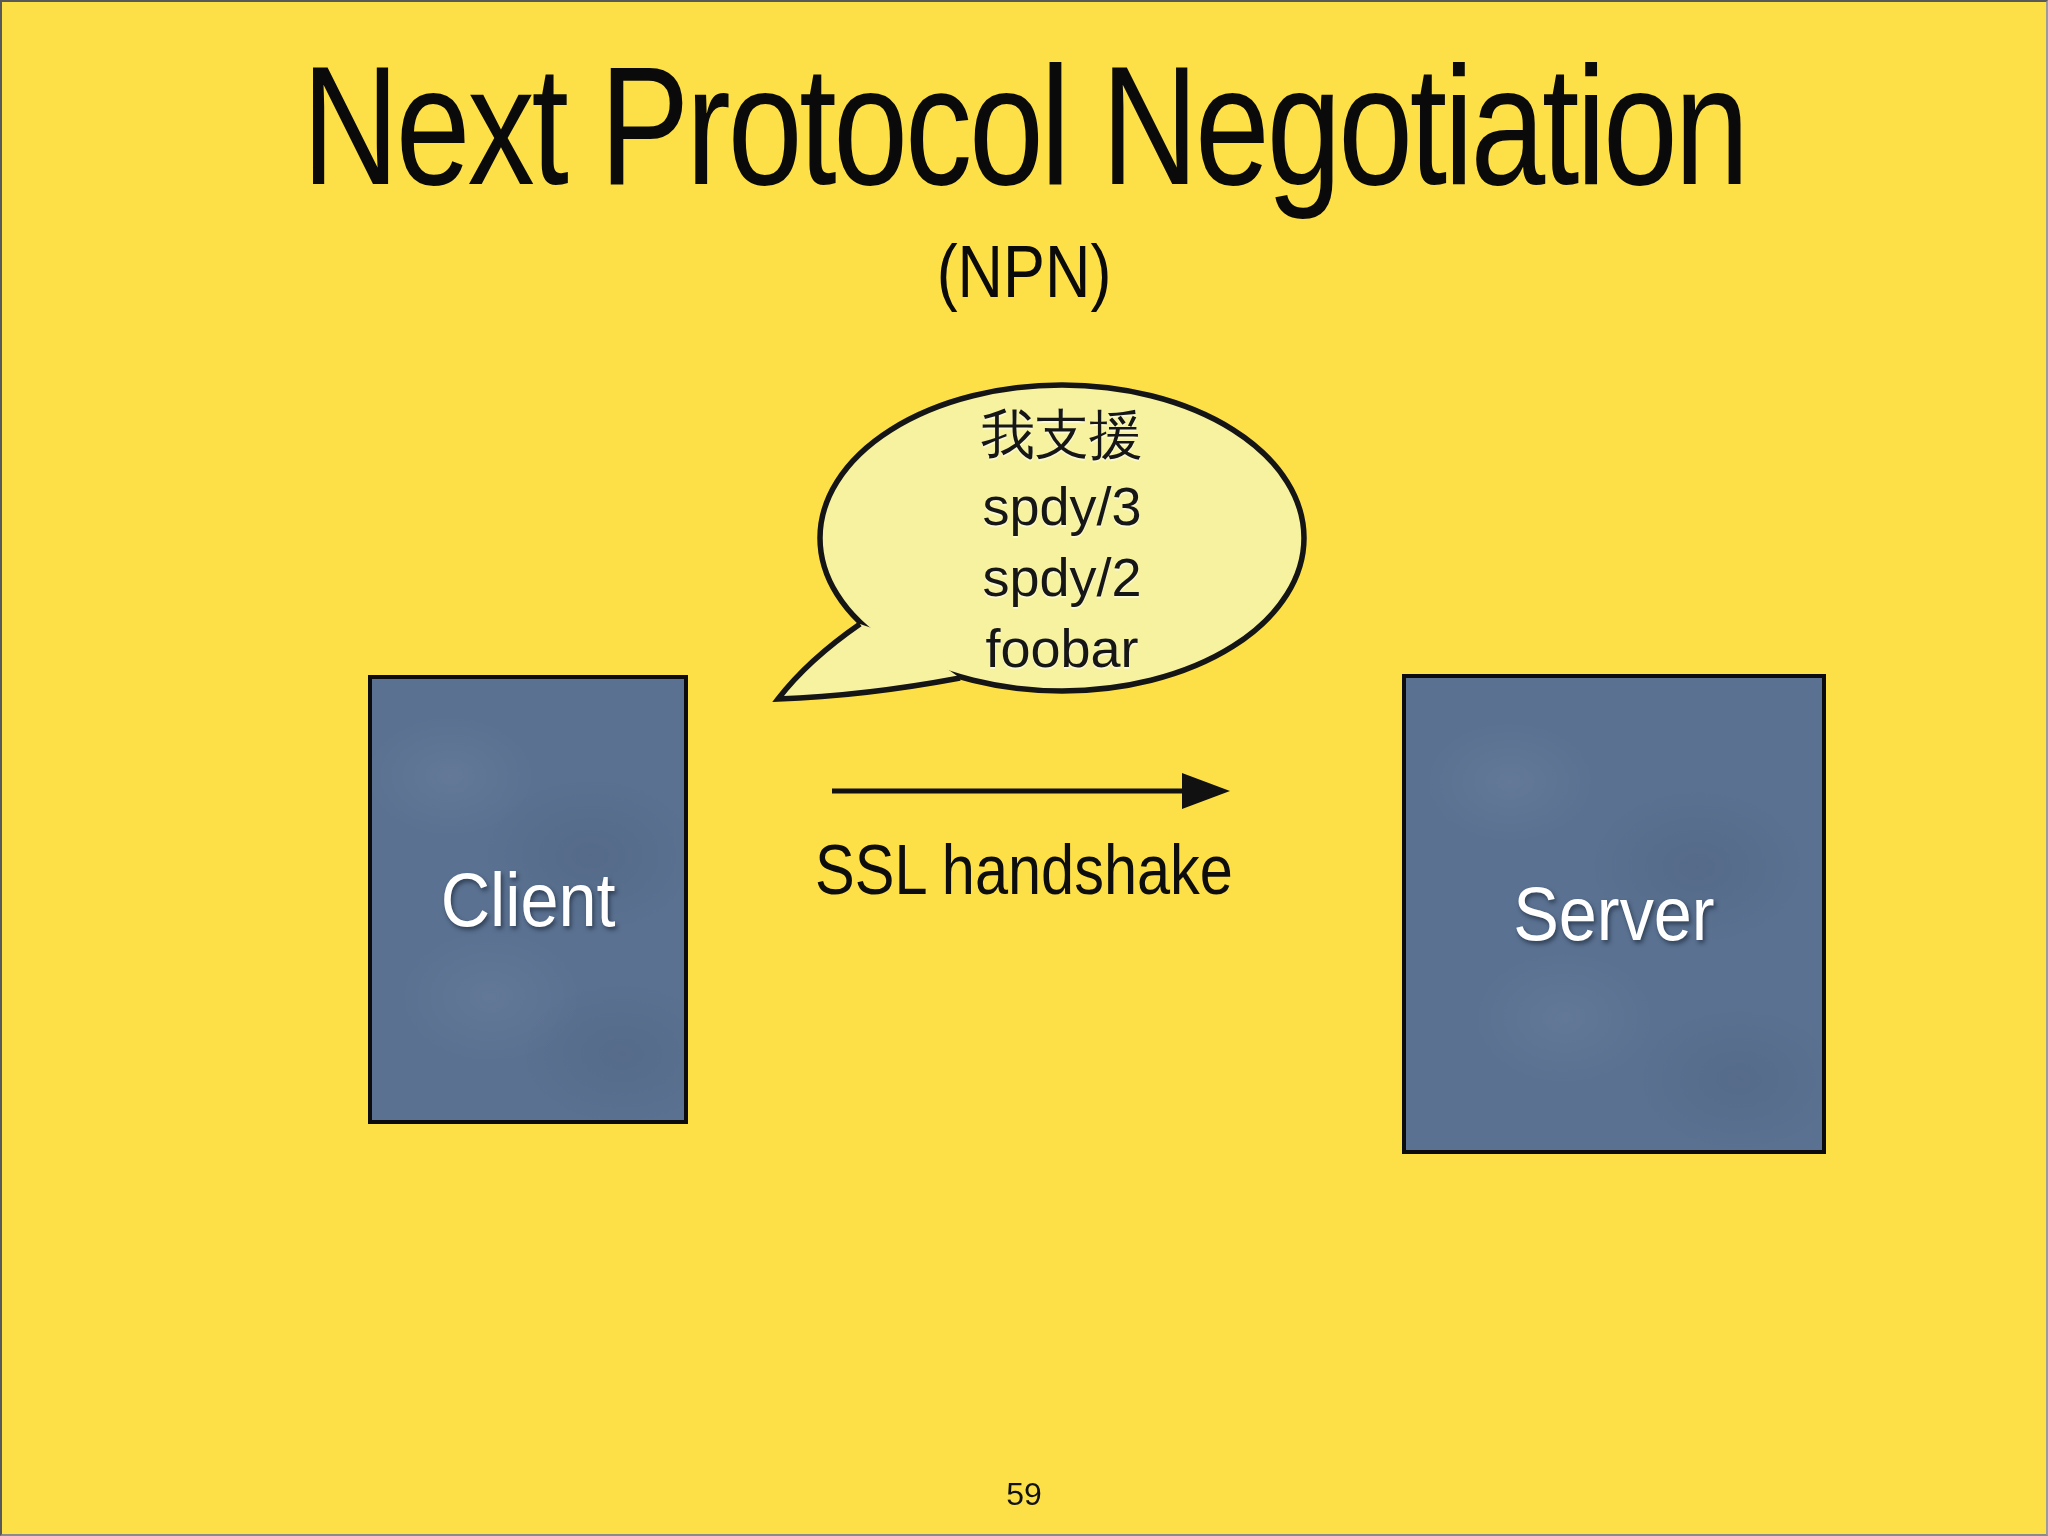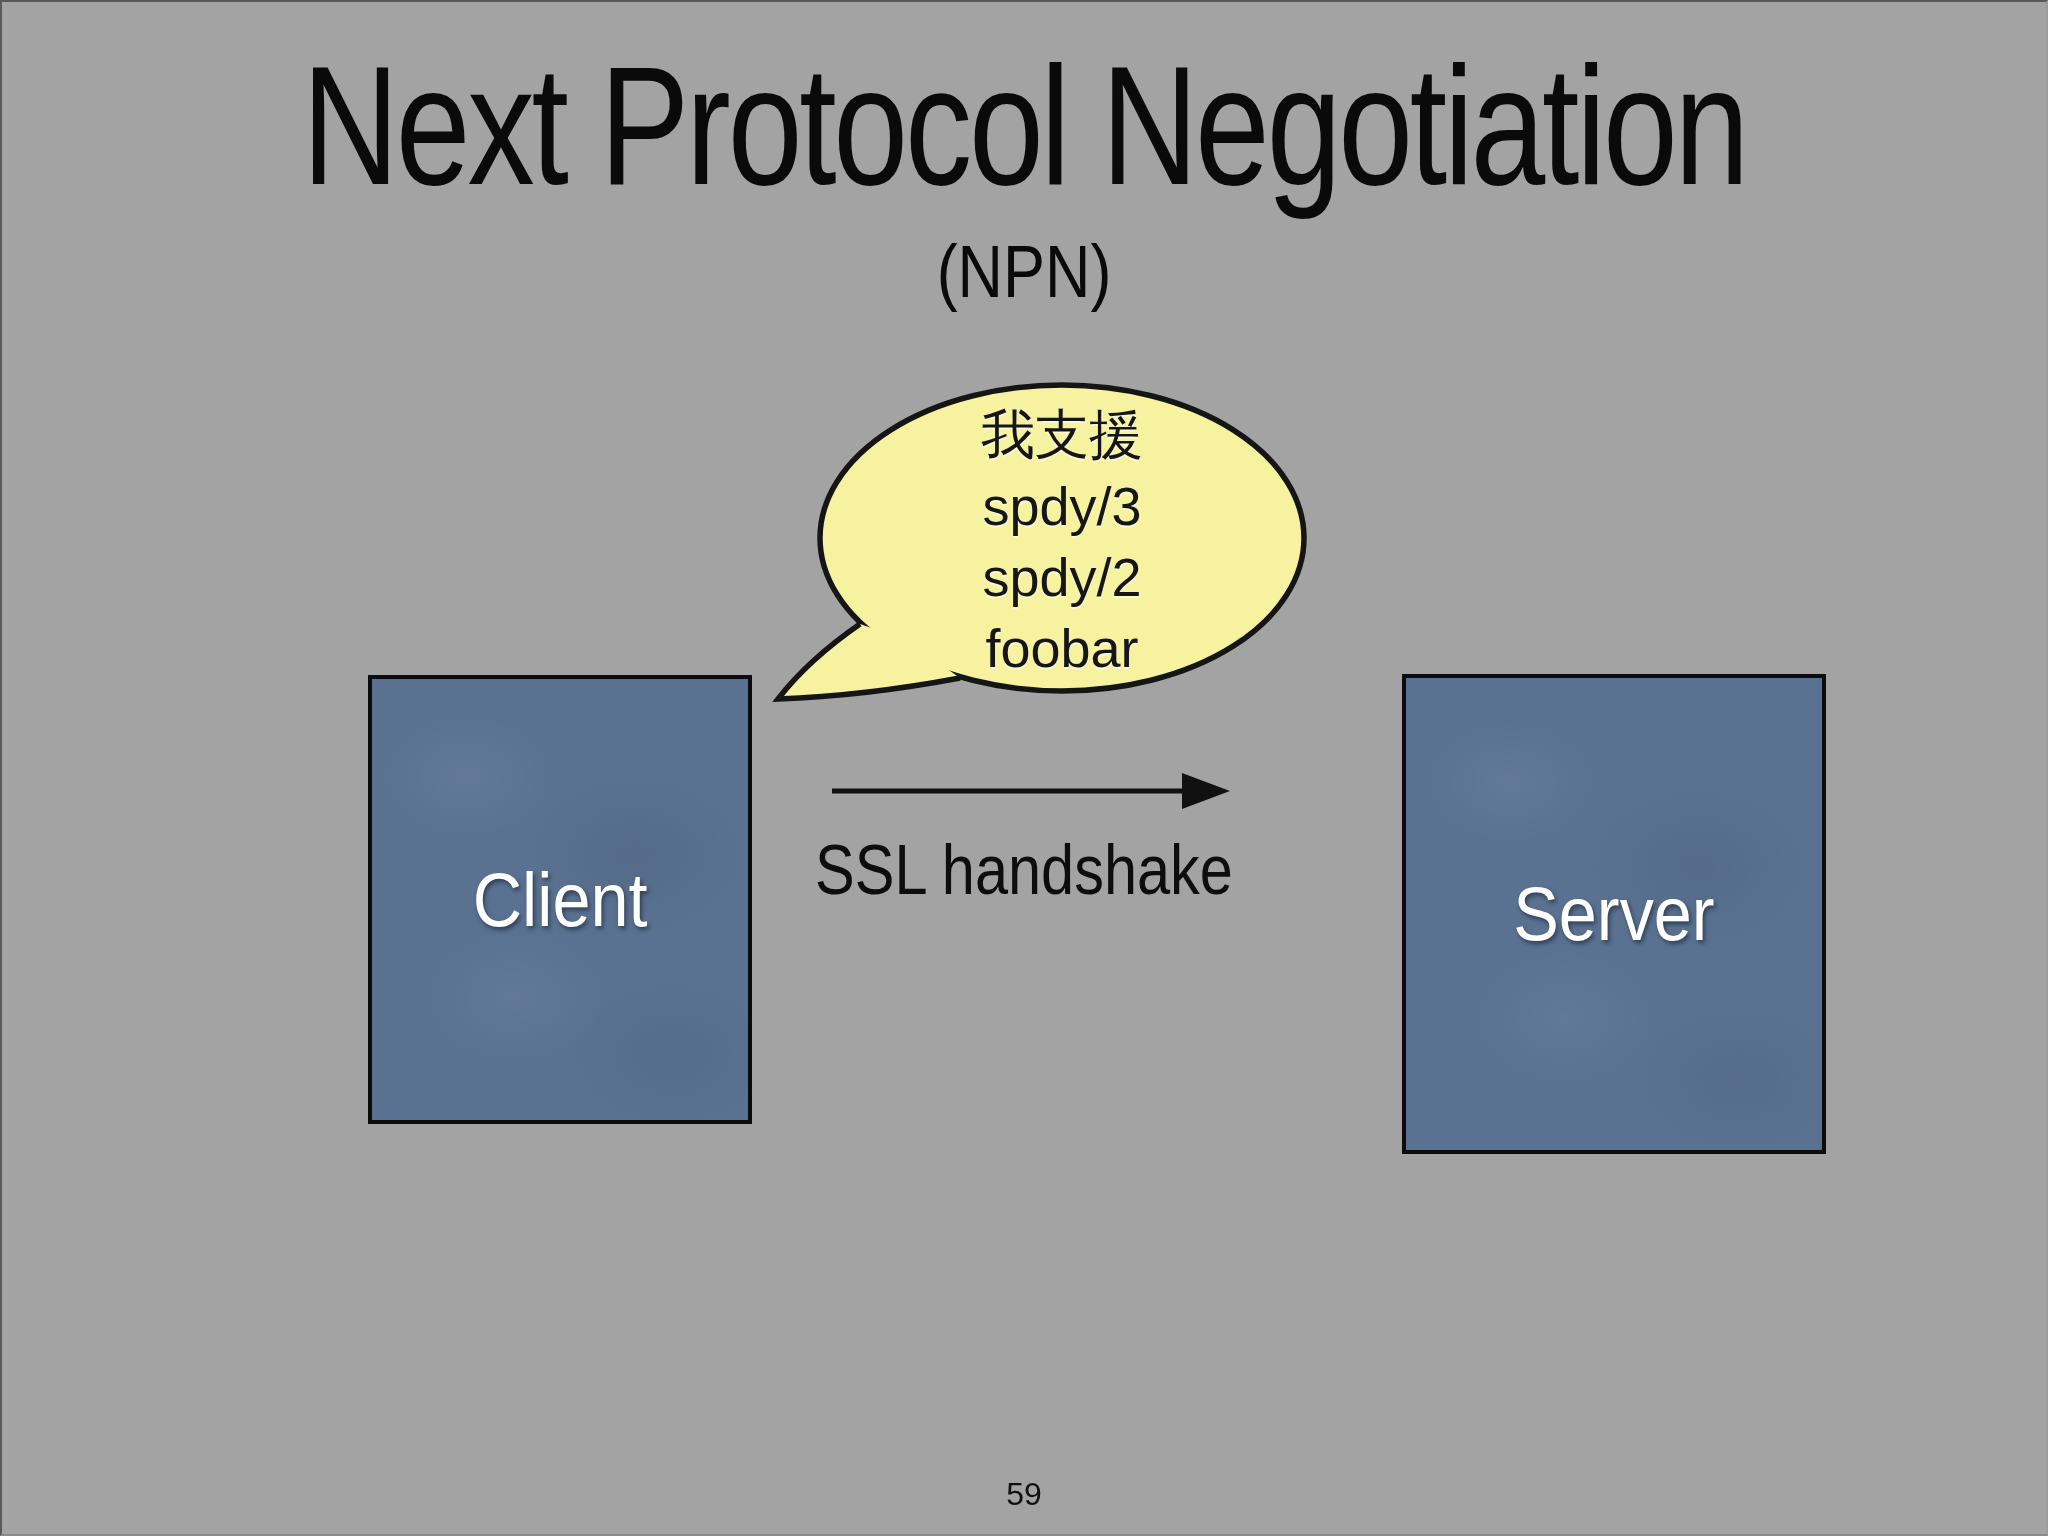--- a/index.html
+++ b/index.html
@@ -5,21 +5,21 @@
   html,body{margin:0;padding:0;}
   body{
     width:2048px;height:1536px;
     background:#ffffff;
     font-family:"Liberation Sans","DejaVu Sans",sans-serif;
     overflow:hidden;
   }
   .slide{
     position:relative;
     width:2044px;height:1532px;
-    background:#a3a3a3;
+    background:#fde047;
     border-top:2px solid #595959;
     border-left:2px solid #595959;
     border-right:2px solid #9b9b9b;
     border-bottom:2px solid #8a8a8a;
   }
   .title{
     position:absolute;top:40px;left:0;width:100%;
     text-align:center;
     font-size:168px;line-height:1;
     font-weight:300;
@@ -56,21 +56,21 @@
     display:flex;align-items:center;justify-content:center;
   }
   .node-fill{
     background:
       radial-gradient(ellipse 140px 100px at 25% 22%, rgba(255,255,255,0.055), transparent 62%),
       radial-gradient(ellipse 180px 130px at 70% 40%, rgba(0,0,0,0.06), transparent 62%),
       radial-gradient(ellipse 150px 110px at 38% 72%, rgba(255,255,255,0.05), transparent 62%),
       radial-gradient(ellipse 170px 120px at 80% 85%, rgba(0,0,0,0.05), transparent 62%),
       #5a7191;
   }
-  .node#client{left:366px;top:673px;width:384px;height:449px;}
+  .node#client{left:366px;top:673px;width:320px;height:449px;}
   .node#server{left:1400px;top:672px;width:424px;height:480px;}
   .node-label{
     color:#ffffff;
     font-size:76px;line-height:1;
     transform:scaleX(0.9);
     transform-origin:center;
     text-shadow:2px 3px 5px rgba(15,25,40,0.55);
     white-space:nowrap;
   }
   .arrow-label{

